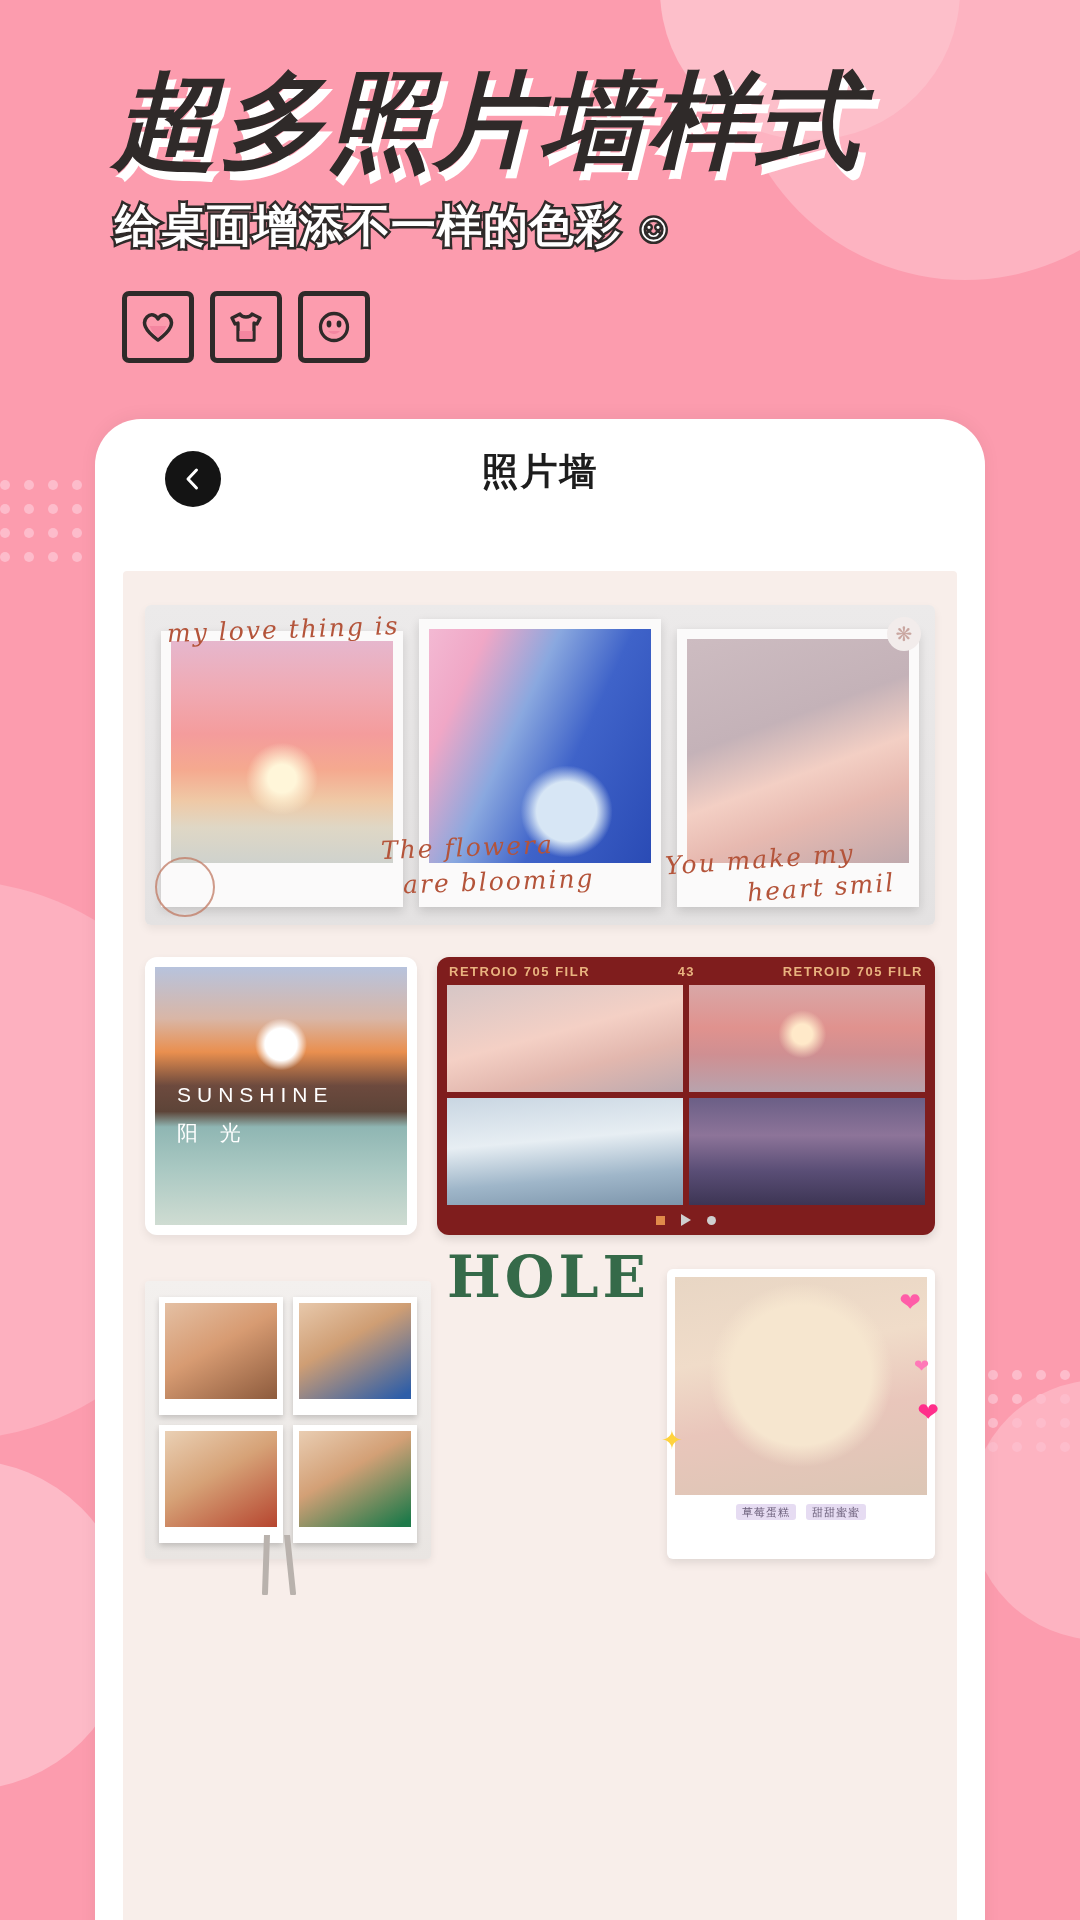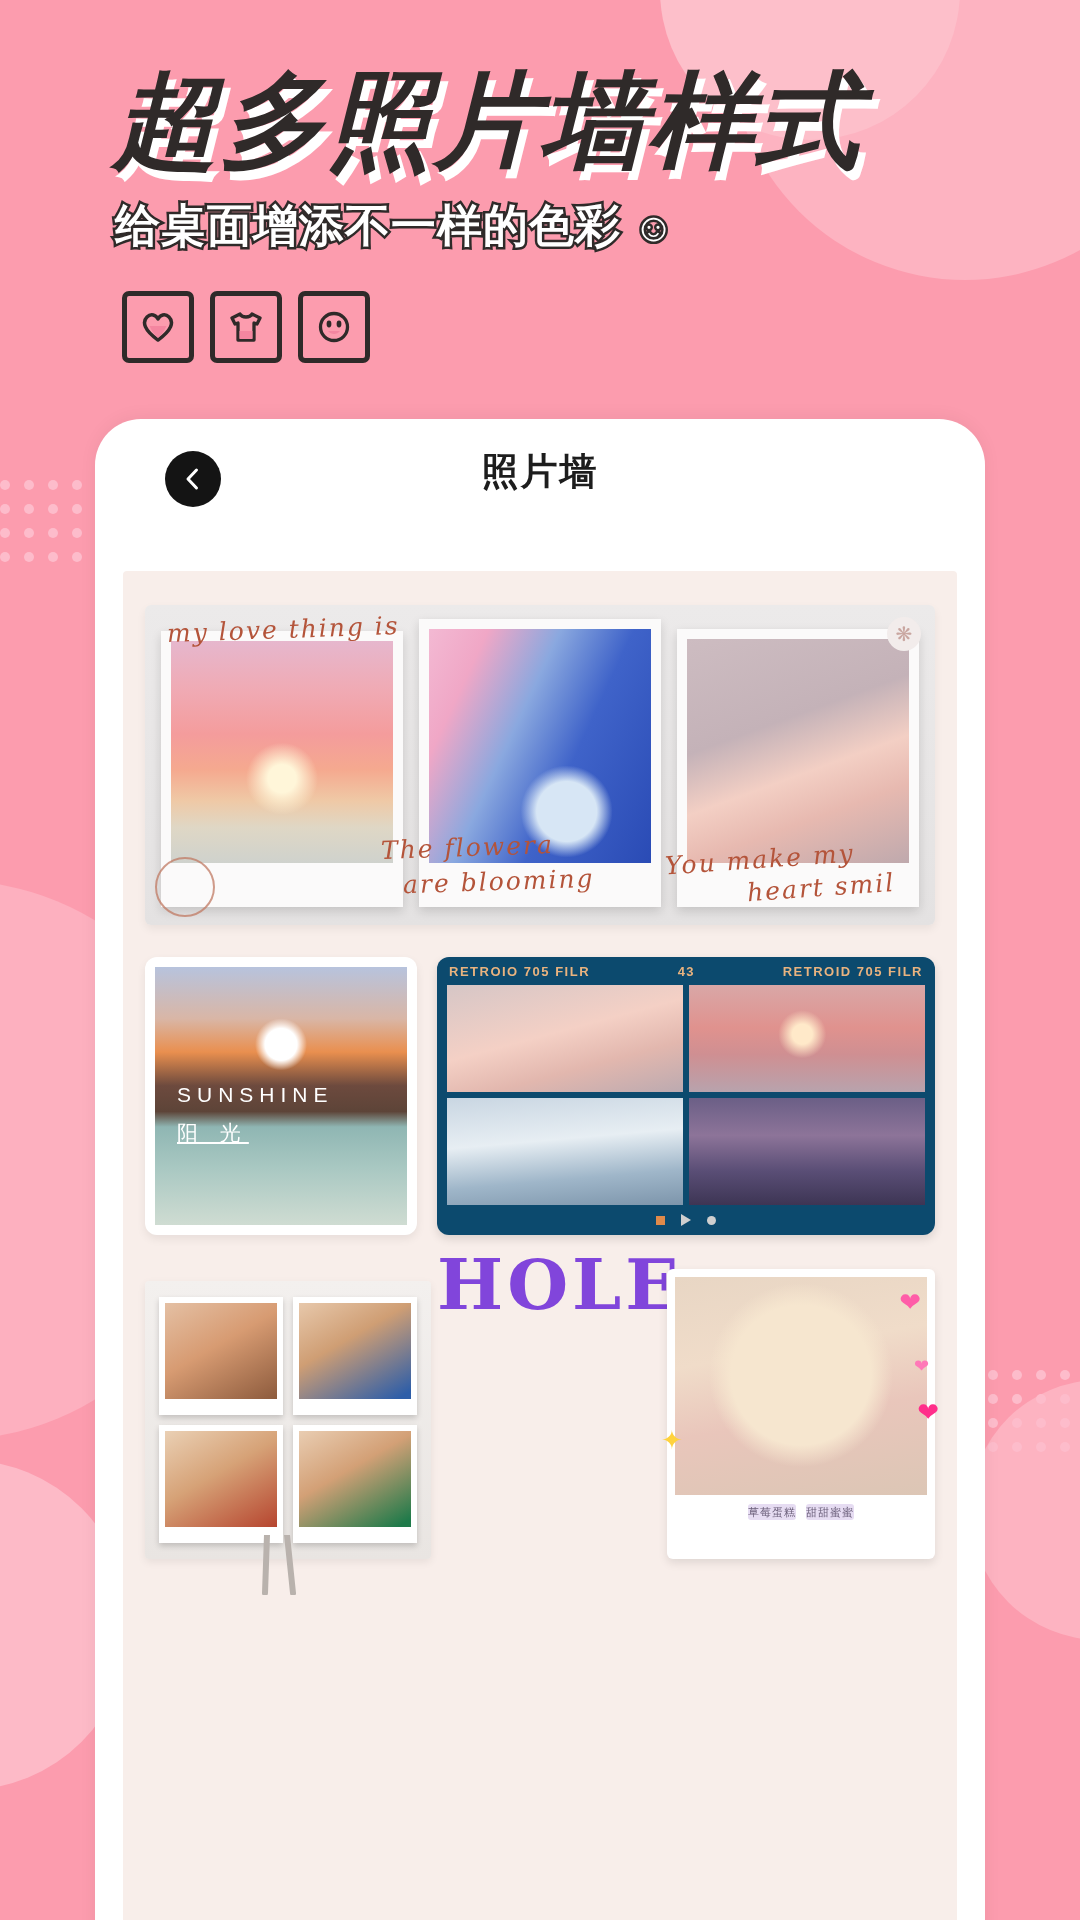--- a/index.html
+++ b/index.html
@@ -120,24 +120,24 @@
     box-sizing:border-box;box-shadow:0 4px 10px rgba(0,0,0,.07);
   }
   .sunshine-inner{
     width:100%;height:100%;position:relative;overflow:hidden;
     background:
       radial-gradient(circle at 50% 30%,#ffffff 0 16px,rgba(255,255,255,0) 26px),
       linear-gradient(180deg,#b7c3dd 0%,#d9b6a6 20%,#e98f4f 33%,#6d4a3e 46%,#5d4438 56%,#8fb6b3 62%,#a9c8c2 78%,#cfdcd2 100%);
   }
   .sun-label{position:absolute;left:22px;top:116px;color:#fff;}
   .sun-en{font-size:21px;letter-spacing:6px;}
-  .sun-cn{font-size:21px;letter-spacing:8px;margin-top:12px;text-decoration:underline;}
+  .sun-cn{font-size:21px;letter-spacing:8px;margin-top:12px;}
 
   .film{
-    flex:1;background:#0c4a6e;border-radius:12px;padding:0;overflow:hidden;
+    flex:1;background:#7f1d1d;border-radius:12px;padding:0;overflow:hidden;
     box-shadow:0 4px 10px rgba(0,0,0,.12);display:flex;flex-direction:column;
   }
   .film-top{
     height:28px;display:flex;align-items:center;justify-content:space-between;
     padding:0 12px;color:#e9b37f;font-size:13px;letter-spacing:1.5px;font-weight:bold;
   }
   .film-grid{flex:1;display:grid;grid-template-columns:1fr 1fr;grid-template-rows:1fr 1fr;gap:6px;padding:0 10px;}
   .film-cell{background-size:cover;}
   .fc1{background:linear-gradient(165deg,#d6c6c6 0%,#f4d0c5 45%,#e2b7ae 70%,#bcaab0 100%);}
   .fc2{background:radial-gradient(circle at 48% 46%,#ffe9c9 0 10px,rgba(255,233,201,0) 24px),linear-gradient(180deg,#d9a7a7 0%,#e0928e 40%,#cf8f92 65%,#b8a3ad 100%);}
@@ -145,21 +145,21 @@
   .fc4{background:linear-gradient(180deg,#6b5f86 0%,#8d7499 35%,#5a4e76 68%,#3d3554 100%);}
   .film-bar{height:30px;display:flex;align-items:center;justify-content:center;gap:16px;}
   .film-bar i{display:block;}
   .fb-stop{width:9px;height:9px;background:#e08a4a;}
   .fb-play{width:0;height:0;border-left:10px solid #cfcfcf;border-top:6px solid transparent;border-bottom:6px solid transparent;}
   .fb-dot{width:9px;height:9px;border-radius:50%;background:#cfcfcf;}
 
   
   .row3{position:relative;margin:24px 8px 0;height:300px;}
   .hole-text{
-    position:absolute;left:292px;top:-16px;font-size:70px;color:#6d28d9;
+    position:absolute;left:302px;top:-16px;font-size:57px;color:#14532d;
     font-family:"DejaVu Serif",serif;letter-spacing:4px;font-weight:bold;
     opacity:.85;
   }
   .cats{
     position:absolute;left:0;top:22px;width:286px;height:278px;
     background:linear-gradient(180deg,#f3f0ee 0%,#e9e5e2 100%);
     border-radius:4px;box-shadow:0 3px 8px rgba(0,0,0,.07);
     display:grid;grid-template-columns:1fr 1fr;grid-template-rows:1fr 1fr;
     gap:10px;padding:16px 14px;box-sizing:border-box;
   }
@@ -178,21 +178,21 @@
   .cake-img{
     width:100%;height:218px;
     background:
       radial-gradient(circle at 50% 45%,#f6e6cf 0 70px,rgba(246,230,207,0) 92px),
       linear-gradient(170deg,#e8d6c4 0%,#f0dcc9 35%,#e9c6bb 62%,#dcc6b5 100%);
   }
   .cake-tag{
     margin-top:10px;text-align:center;font-size:11px;color:#6b5f7a;
     letter-spacing:1px;
   }
-  .cake-tag span{background:#e6dcf2;padding:2px 0;border-radius:3px;margin:0 3px;}
+  .cake-tag span{background:#e6dcf2;padding:2px 6px;border-radius:3px;margin:0 3px;}
   .heart-st{position:absolute;font-size:26px;}
   .hs1{right:14px;top:18px;color:#ff5da8;}
   .hs2{right:-4px;top:128px;color:#ff2e8a;}
   .hs3{left:-6px;top:156px;color:#ffd23d;}
   .hs4{right:6px;top:86px;color:#ff79b8;font-size:18px;}
 </style>
 </head>
 <body>
 
 <div class="bg-deco">

